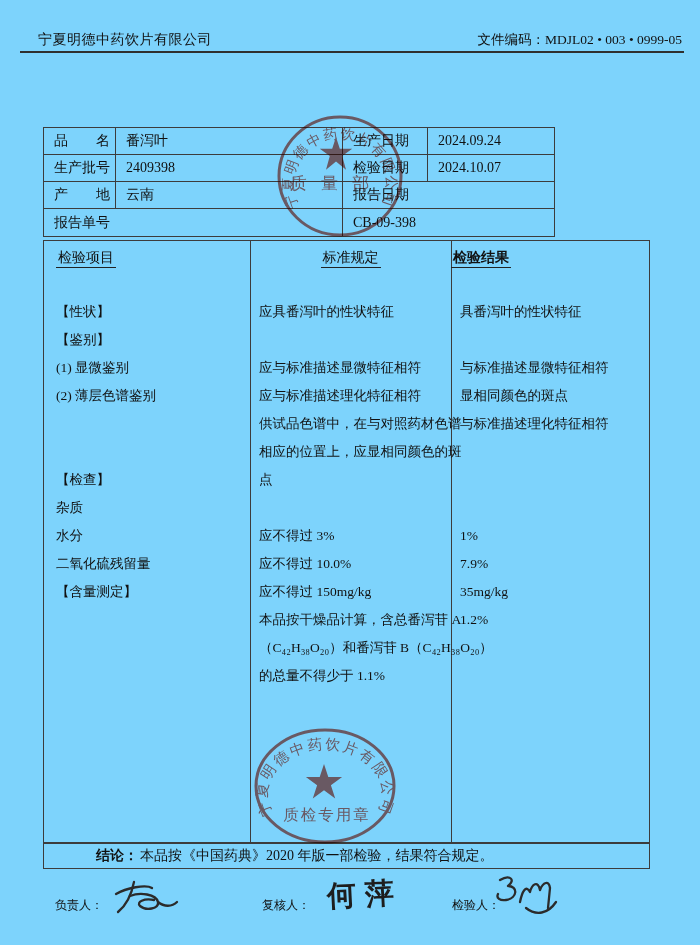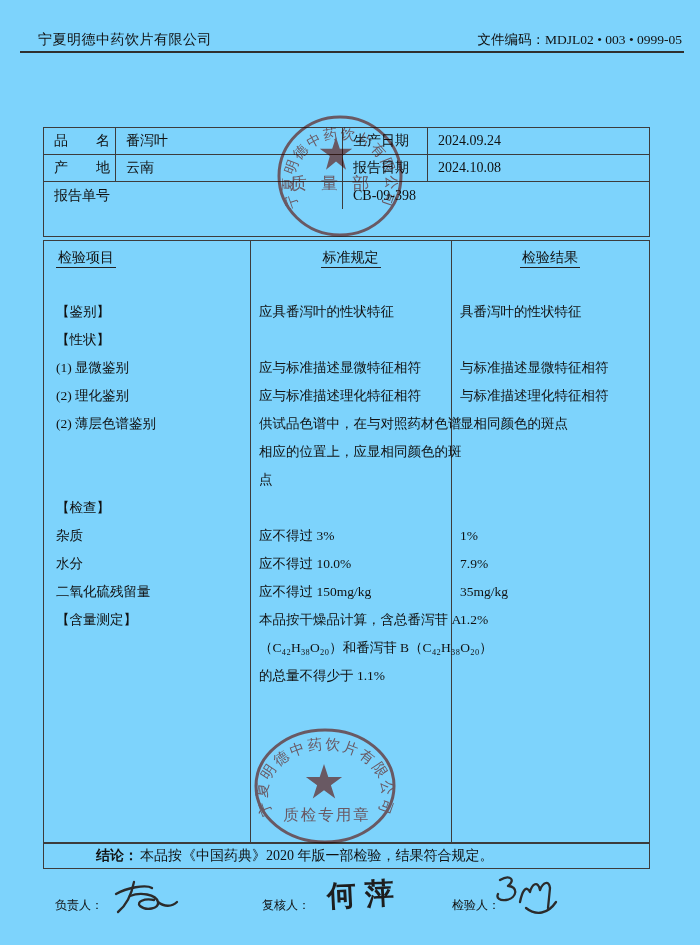--- a/index.html
+++ b/index.html
@@ -5,34 +5,34 @@
   html,body{margin:0;padding:0;background:#e8e8e8;}
   .page{position:relative;width:700px;height:945px;background:#7dd3fc;margin:0 auto;
         font-family:"Liberation Serif","DejaVu Serif",serif;color:#111;overflow:hidden;}
   .abs{position:absolute;}
   
   .hdr-company{left:38px;top:31px;font-size:14px;letter-spacing:.5px;}
   .hdr-code{right:18px;top:31px;font-size:13.5px;}
   .hdr-rule{left:20px;top:51px;width:664px;height:2px;background:#2f2f2f;}
   .title{left:0;top:84px;width:700px;text-align:center;font-size:25px;font-weight:bold;letter-spacing:2px;}
   
-  .info{left:43px;top:127px;width:607px;height:110px;border:1px solid #3c3c3c;box-sizing:border-box;
+  .info{left:43px;top:127px;width:512px;height:110px;border:1px solid #3c3c3c;box-sizing:border-box;
         display:grid;grid-template-rows:repeat(4,1fr);font-size:14px;}
   .irow{display:grid;grid-template-columns:72px 227px 85px 1fr;border-bottom:1px solid #3c3c3c;}
   .irow:last-child{border-bottom:none;grid-template-columns:299px 1fr;}
   .icell{display:flex;align-items:center;padding-left:10px;border-right:1px solid #3c3c3c;white-space:pre;}
   .icell:last-child{border-right:none;}
   
   .main{left:43px;top:240px;width:607px;height:603px;border:1px solid #3c3c3c;box-sizing:border-box;}
   .vline{position:absolute;top:0;bottom:0;width:1px;background:#3c3c3c;}
   .mh{position:absolute;top:8px;font-size:14px;}
   .mh .ul{border-bottom:1px solid #222;padding:0 2px 2px;}
   .mh1{left:12px;}
   .mh2{left:206px;width:201px;text-align:center;}
-  .mh3{left:407px;width:198px;text-align:center;}
+  .mh3{left:407px;width:198px;text-align:left;font-weight:bold;}
   .colA{position:absolute;left:12px;top:57px;width:190px;}
   .colB{position:absolute;left:215px;top:57px;width:195px;}
   .colC{position:absolute;left:416px;top:57px;width:185px;}
   .tline{height:28px;line-height:28px;font-size:13.5px;white-space:pre;}
   
   .concl{left:43px;top:843px;width:607px;height:26px;border:1px solid #3c3c3c;box-sizing:border-box;
          display:flex;align-items:center;padding-left:52px;font-size:14px;}
   .concl b{font-weight:bold;margin-right:2px;}
   
   .sig-label{position:absolute;font-size:12px;}
@@ -55,42 +55,46 @@
   <div class="abs hdr-rule"></div>
 
   <div class="abs info">
     <div class="irow">
       <div class="icell">品　　名</div>
       <div class="icell">番泻叶</div>
       <div class="icell">生产日期</div>
       <div class="icell">2024.09.24</div>
     </div>
     <div class="irow">
+      <div class="icell">生产批号</div>
+      <div class="icell">2409398</div>
+      <div class="icell">检验日期</div>
+      <div class="icell">2024.10.07</div>
+    </div>
+    <div class="irow">
       <div class="icell">产　　地</div>
       <div class="icell">云南</div>
       <div class="icell">报告日期</div>
-      <div class="icell">2024.10.08</div>
     </div>
     <div class="irow">
       <div class="icell">报告单号</div>
       <div class="icell">CB-09-398</div>
     </div>
   </div>
 
   <div class="abs main">
     <div class="vline" style="left:206px;"></div>
     <div class="vline" style="left:407px;"></div>
     <div class="mh mh1"><span class="ul">检验项目</span></div>
     <div class="mh mh2"><span class="ul">标准规定</span></div>
     <div class="mh mh3"><span class="ul">检验结果</span></div>
     <div class="colA">
+        <div class="tline">【性状】</div>
         <div class="tline">【鉴别】</div>
-        <div class="tline">【性状】</div>
         <div class="tline">(1) 显微鉴别</div>
-        <div class="tline">(2) 理化鉴别</div>
         <div class="tline">(2) 薄层色谱鉴别</div>
         <div class="tline">&nbsp;</div>
         <div class="tline">&nbsp;</div>
         <div class="tline">【检查】</div>
         <div class="tline">杂质</div>
         <div class="tline">水分</div>
         <div class="tline">二氧化硫残留量</div>
         <div class="tline">【含量测定】</div>
       </div>
     <div class="colB">
@@ -106,22 +110,22 @@
         <div class="tline">应不得过 10.0%</div>
         <div class="tline">应不得过 150mg/kg</div>
         <div class="tline">本品按干燥品计算，含总番泻苷 A</div>
         <div class="tline">（C₄₂H₃₈O₂₀）和番泻苷 B（C₄₂H₃₈O₂₀）</div>
         <div class="tline">的总量不得少于 1.1%</div>
       </div>
     <div class="colC">
         <div class="tline">具番泻叶的性状特征</div>
         <div class="tline">&nbsp;</div>
         <div class="tline">与标准描述显微特征相符</div>
+        <div class="tline">显相同颜色的斑点</div>
         <div class="tline">与标准描述理化特征相符</div>
-        <div class="tline">显相同颜色的斑点</div>
         <div class="tline">&nbsp;</div>
         <div class="tline">&nbsp;</div>
         <div class="tline">&nbsp;</div>
         <div class="tline">1%</div>
         <div class="tline">7.9%</div>
         <div class="tline">35mg/kg</div>
         <div class="tline">1.2%</div>
       </div>
   </div>
 

